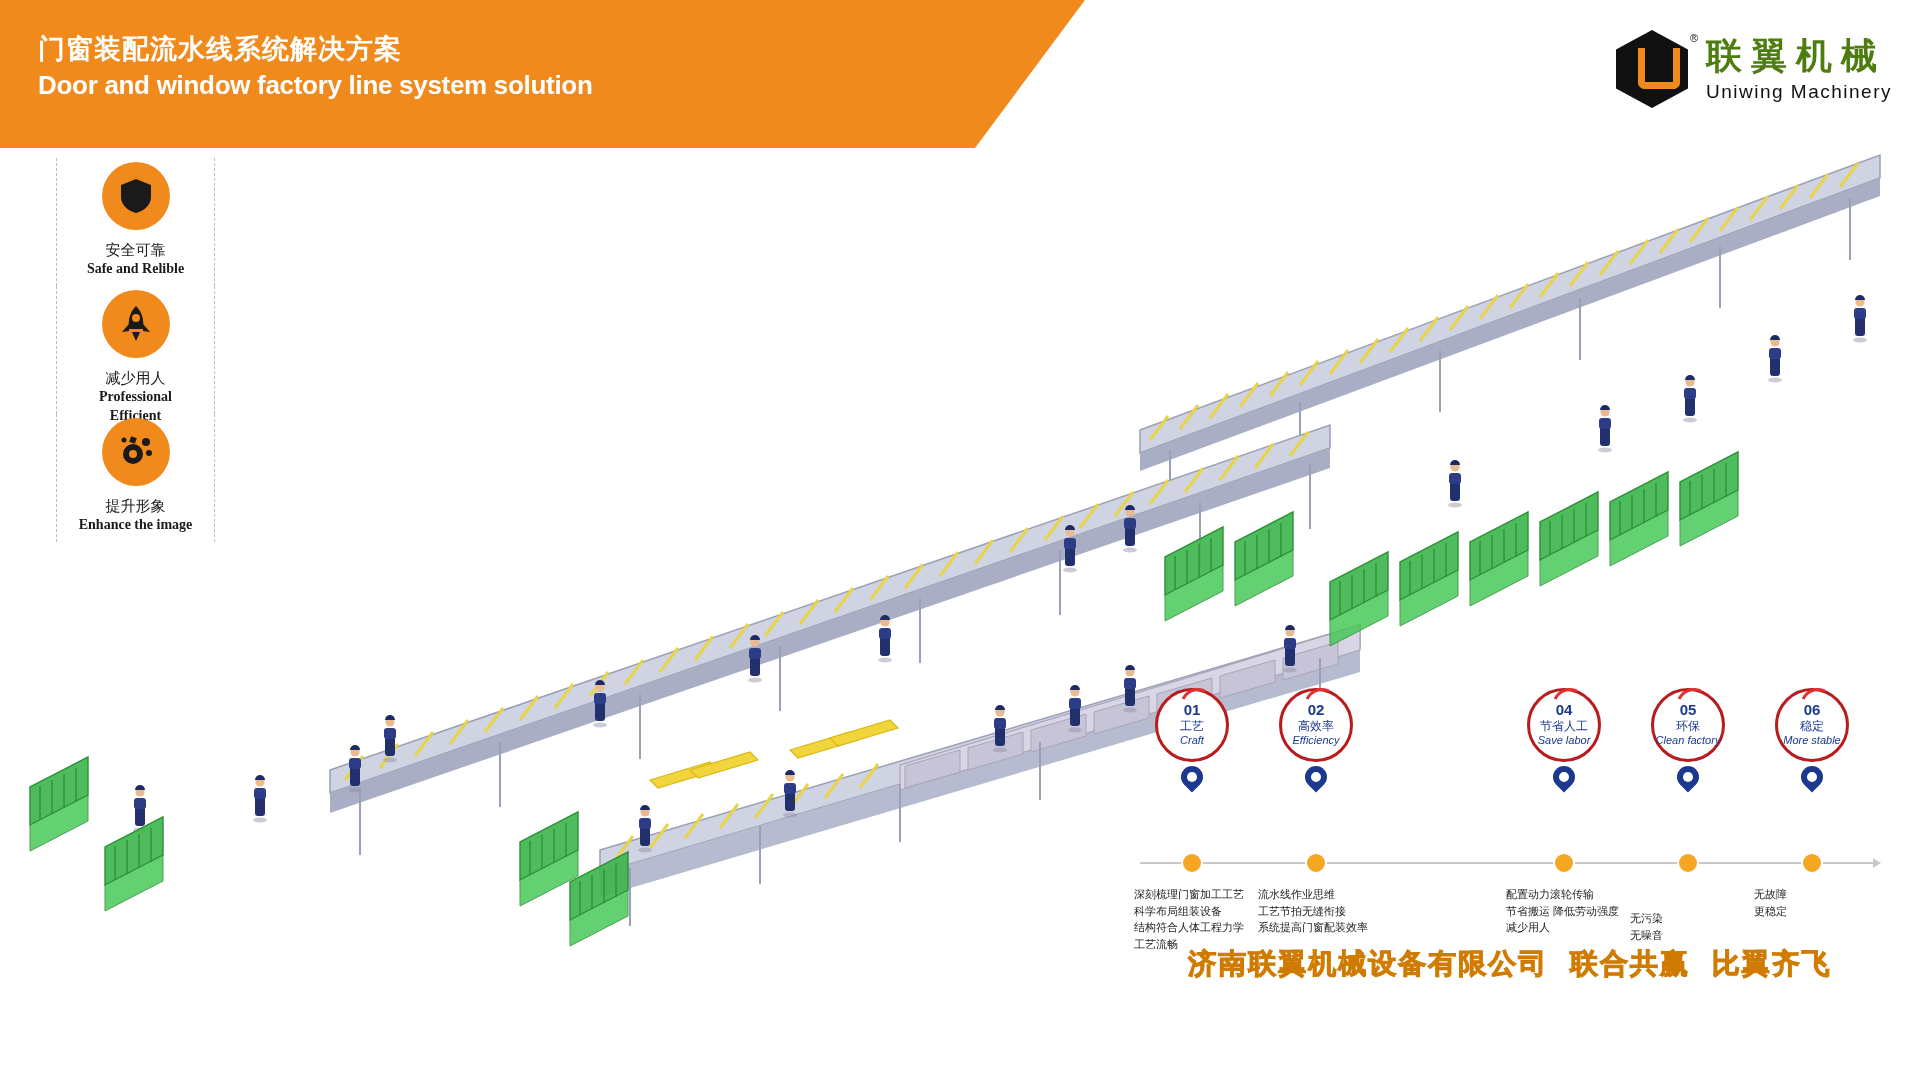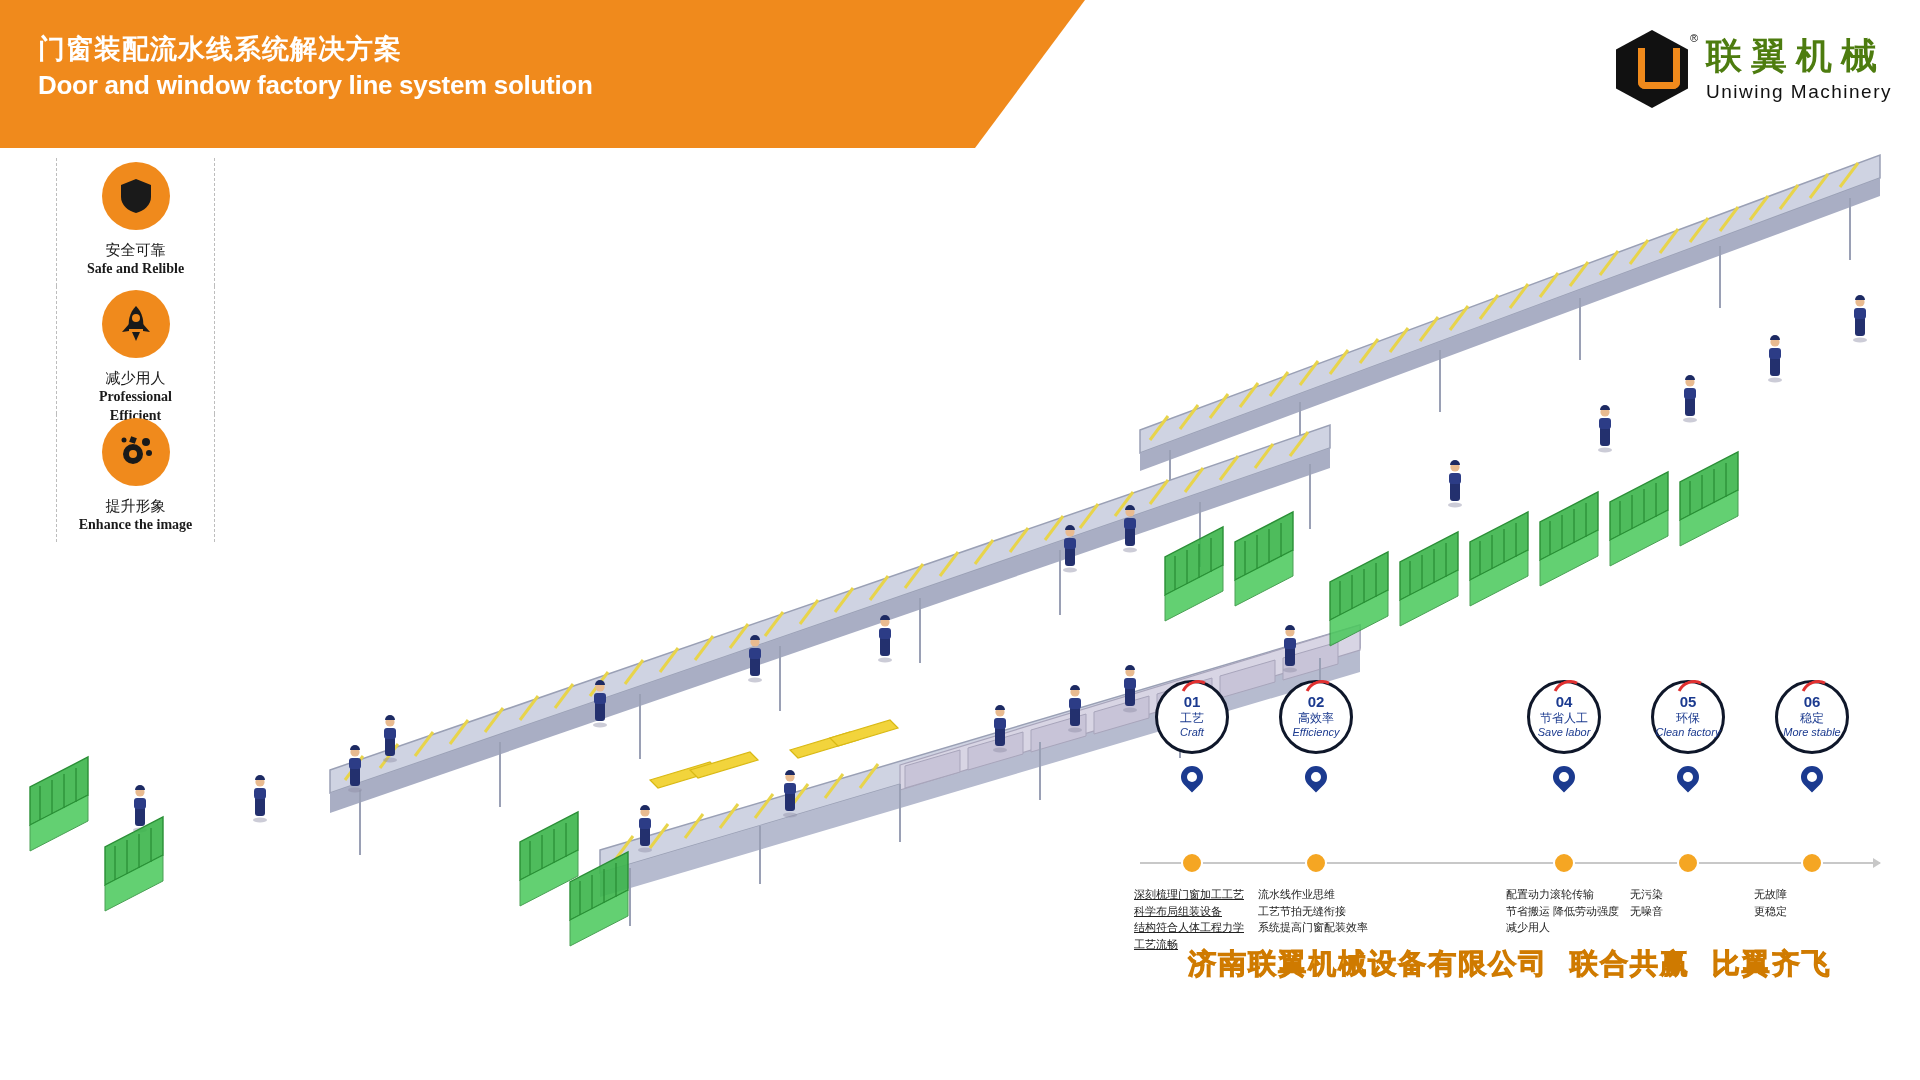--- a/index.html
+++ b/index.html
@@ -57,22 +57,22 @@
 
   
   #benefits{position:absolute;left:1130px;top:680px;width:760px;height:230px;z-index:4;}
   #benefit-axis{position:absolute;left:10px;top:182px;width:740px;height:2px;background:#c8c8c8;}
   #benefit-axis:after{
     content:"";position:absolute;right:-1px;top:-4px;width:0;height:0;
     border-left:8px solid #c8c8c8;border-top:5px solid transparent;border-bottom:5px solid transparent;
   }
   .benefit{position:absolute;top:0;width:124px;text-align:center;}
   .b-circle{
-    width:74px;height:74px;border-radius:50%;border:3px solid #0f172a;
-    margin:0 auto;background:#fff;position:relative;box-sizing:border-box;
+    width:74px;height:74px;border-radius:50%;border:3px solid #b91c1c;
+    margin:8px auto;background:#fff;position:relative;box-sizing:border-box;
   }
   .b-circle:before{
     content:"";position:absolute;left:22px;top:-3px;width:30px;height:30px;
     border-top:3px solid #e03030;border-radius:50%;
     border-left:3px solid transparent;border-right:3px solid transparent;border-bottom:3px solid transparent;
     transform:rotate(-20deg);
   }
   .b-num{font-size:15px;font-weight:bold;color:#1b3a8f;margin-top:11px;line-height:1.1;}
   .b-cn{font-size:12px;color:#1b3a8f;line-height:1.25;}
   .b-en{font-size:11px;color:#1b3a8f;font-style:italic;line-height:1.15;}
@@ -356,21 +356,21 @@
   <div class="benefit" style="left:0px;">
     <div class="b-circle">
       <div class="b-num">01</div>
       <div class="b-cn">工艺</div>
       <div class="b-en">Craft</div>
     </div>
     <div class="b-pin">
         <i></i>
       </div>
     <div class="b-dot"></div>
-    <div class="b-text" style="white-space:pre-line;text-decoration:underline;">深刻梳理门窗加工工艺
+    <div class="b-text" style="white-space:pre-line;">深刻梳理门窗加工工艺
 科学布局组装设备
 结构符合人体工程力学
 工艺流畅</div>
   </div>
 
   <div class="benefit" style="left:124px;">
     <div class="b-circle">
       <div class="b-num">02</div>
       <div class="b-cn">高效率</div>
       <div class="b-en">Efficiency</div>
@@ -403,21 +403,21 @@
   <div class="benefit" style="left:496px;">
     <div class="b-circle">
       <div class="b-num">05</div>
       <div class="b-cn">环保</div>
       <div class="b-en">Clean factory</div>
     </div>
     <div class="b-pin">
         <i></i>
       </div>
     <div class="b-dot"></div>
-    <div class="b-text" style="white-space:pre-line;">无污染
+    <div class="b-text" style="white-space:pre-line;margin-top:24px;">无污染
 无噪音</div>
   </div>
 
   <div class="benefit" style="left:620px;">
     <div class="b-circle">
       <div class="b-num">06</div>
       <div class="b-cn">稳定</div>
       <div class="b-en">More stable</div>
     </div>
     <div class="b-pin">

